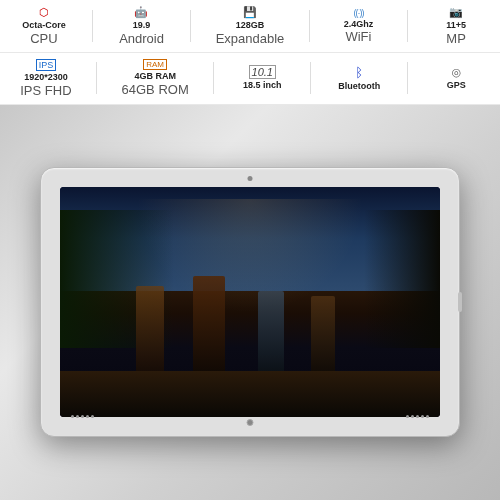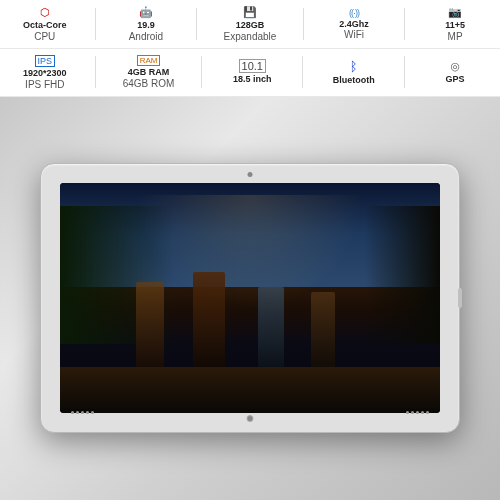--- a/index.html
+++ b/index.html
@@ -38,21 +38,21 @@
 
     .spec-main {
       font-size: 9px;
       font-weight: bold;
       color: #222;
       text-align: right;
       line-height: 1.2;
     }
 
     .spec-sub {
-      font-size: 10px;
+      font-size: 13px;
       color: #555;
       text-align: center;
     }
 
     
     .row1, .row2 {
       display: flex;
       align-items: center;
       justify-content: space-around;
       padding: 4px 6px;
@@ -228,21 +228,21 @@
     }
 
     
     .icon-cpu { color: #cc0000; font-size: 11px; }
     .icon-android { color: #78c257; font-size: 11px; }
     .icon-storage { color: #555; font-size: 11px; }
     .icon-wifi { color: #4488cc; font-size: 11px; }
     .icon-camera { color: #555; font-size: 11px; }
     .icon-ips { color: #1a6acc; font-size: 9px; font-weight: normal; border: 1px solid #1a6acc; padding: 0 2px; }
     .icon-ram { color: #cc6600; font-size: 8px; font-weight: normal; border: 1px solid #cc6600; padding: 0 2px; }
-    .icon-size { color: #444; font-size: 11px; }
+    .icon-size { color: #444; font-size: 11px; font-style: italic; }
     .icon-bt { color: #2244cc; font-size: 13px; }
     .icon-gps { color: #555; font-size: 11px; }
 
     .row-divider {
       width: 1px;
       height: 32px;
       background: #ddd;
       flex-shrink: 0;
     }
   </style>

